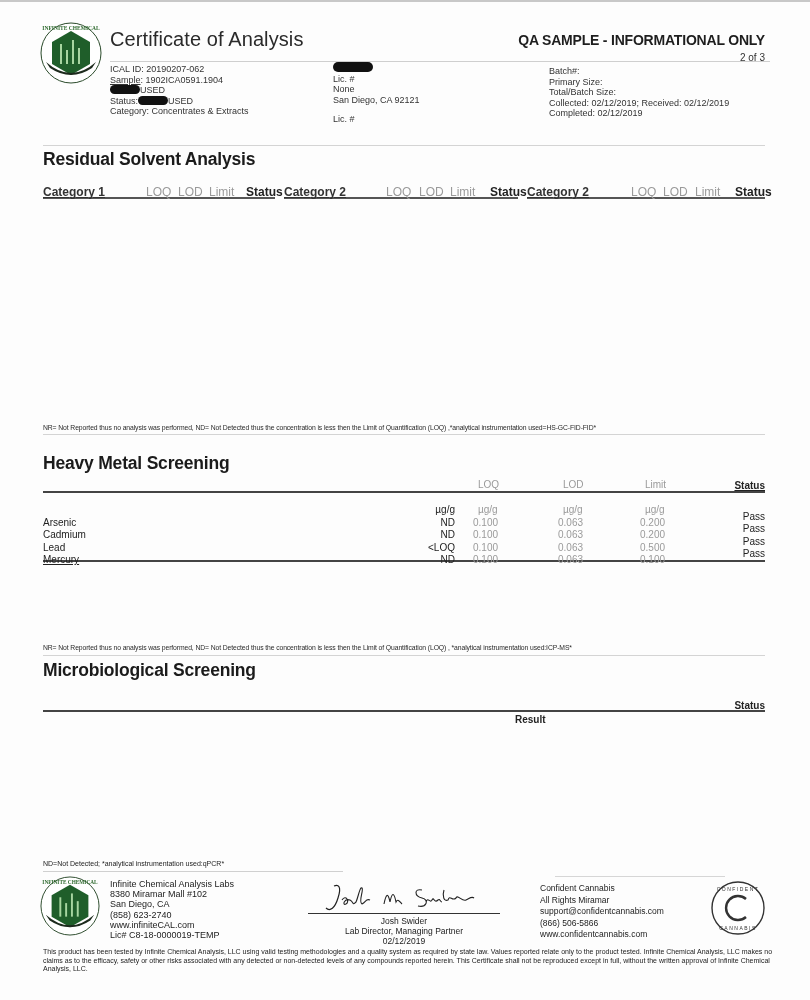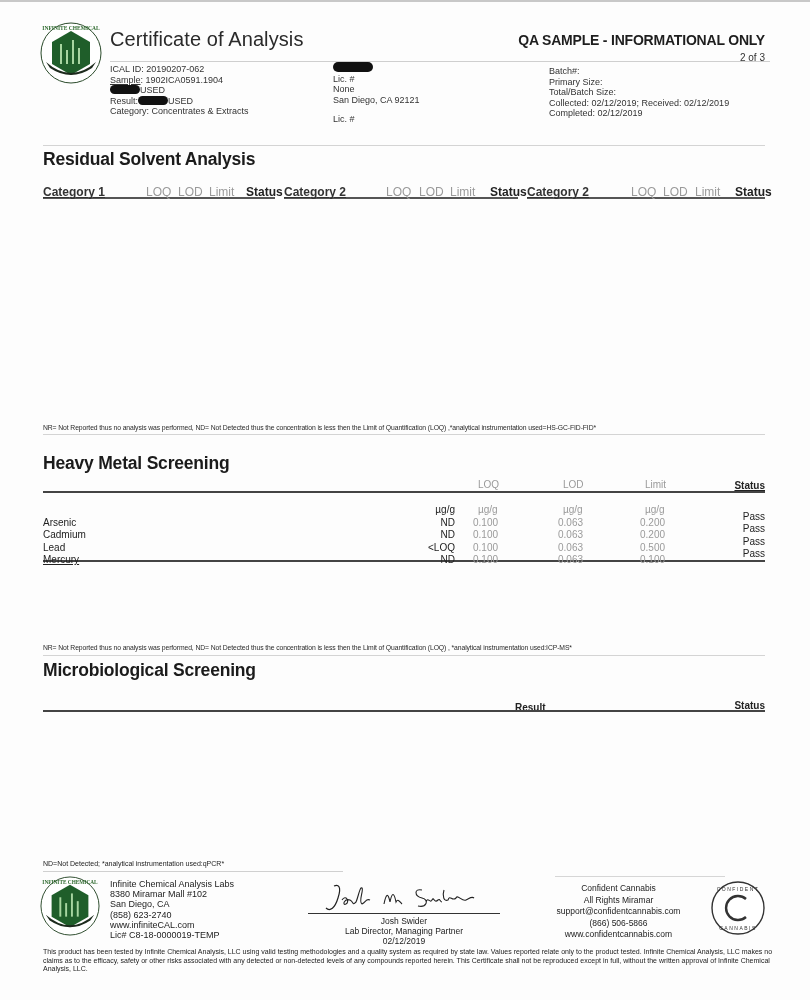--- a/index.html
+++ b/index.html
@@ -43,21 +43,21 @@
 
   
   .f-note { left: 43px; top: 860px; font-size: 7px; color: #222; }
   .f-rule { left: 43px; top: 871px; width: 300px; height: 1px; background: #d0d0d0; }
   .f-rule2 { left: 555px; top: 876px; width: 170px; height: 1px; background: #d6d6d6; }
   .f-logo { left: 40px; top: 876px; width: 60px; height: 60px; }
   .f-lab { left: 110px; top: 879px; font-size: 9px; line-height: 10.2px; color: #222; }
   .sig { left: 322px; top: 880px; width: 185px; height: 36px; }
   .sig-line { left: 308px; top: 913px; width: 192px; height: 1px; background: #333; }
   .sig-text { left: 308px; top: 916px; width: 192px; text-align: center; font-size: 8.5px; line-height: 10px; color: #222; }
-  .cc-text { left: 540px; top: 883px; width: 157px; text-align: center; font-size: 8.5px; line-height: 11.5px; color: #222; }
+  .cc-text { left: 540px; top: 883px; width: 157px; text-align: left; font-size: 8.5px; line-height: 11.5px; color: #222; }
   .cc-logo { left: 710px; top: 880px; width: 56px; height: 56px; }
   .disclaimer { left: 43px; top: 948px; width: 740px; font-size: 7px; line-height: 8.6px; color: #222; }
 </style>
 </head>
 <body>
 
 <div class="topline"></div>
 
 <svg class="abs logo" viewBox="0 0 62 62">
   <circle cx="31" cy="31" r="30" fill="#fff" stroke="#2a4a2a" stroke-width="1"></circle>
@@ -71,21 +71,21 @@
 </svg>
 <div class="abs title">Certificate of Analysis</div>
 <div class="abs qa">QA SAMPLE - INFORMATIONAL ONLY</div>
 <div class="abs page">2 of 3</div>
 <div class="abs hdr-rule"></div>
 
 <div class="abs info info-left">
   <div>ICAL ID: 20190207-062</div>
   <div><span class="ul">Sample</span><span>: 1902ICA0591.1904</span></div>
   <div><span class="redact" style="width:30px"></span><span>USED</span></div>
-  <div><span>Result:</span><span class="redact" style="width:30px"></span><span>USED</span></div>
+  <div><span>Status:</span><span class="redact" style="width:30px"></span><span>USED</span></div>
   <div>Category: Concentrates &amp; Extracts</div>
 </div>
 
 <div class="abs info info-mid">
   <div><span class="redact" style="width:40px;height:10px"></span></div>
   <div>Lic. #</div>
   <div>None</div>
   <div>San Diego, CA 92121</div>
   <div style="height:9px"></div>
   <div>Lic. #</div>
@@ -179,21 +179,21 @@
     <span style="right:0;top:2px">Pass</span>
   </div>
   <div class="thick" style="margin-top:1px"></div>
 </div>
 
 <div class="abs note" style="left:43px;top:644px">NR= Not Reported thus no analysis was performed, ND= Not Detected thus the concentration is less then the Limit of Quantification (LOQ) , *analytical instrumentation used:ICP-MS*</div>
 <div class="abs sec-rule" style="left:43px;top:655px;width:722px"></div>
 
 <div class="abs sec-title" style="left:43px;top:660px">Microbiological Screening</div>
 <div class="abs micro-head">
-  <span class="abs" style="left:472px;top:4px">Result</span>
+  <span class="abs" style="left:472px;top:16px">Result</span>
   <span class="abs" style="right:0;top:2px">Status</span>
   <div class="abs thick" style="left:0;top:12px;width:722px"></div>
 </div>
 
 <div class="abs f-note">ND=Not Detected; *analytical instrumentation used:qPCR*</div>
 <div class="abs f-rule"></div>
 <div class="abs f-rule2"></div>
 
 <svg class="abs f-logo" viewBox="0 0 62 62">
   <circle cx="31" cy="31" r="30" fill="#fff" stroke="#2a4a2a" stroke-width="1"></circle>

